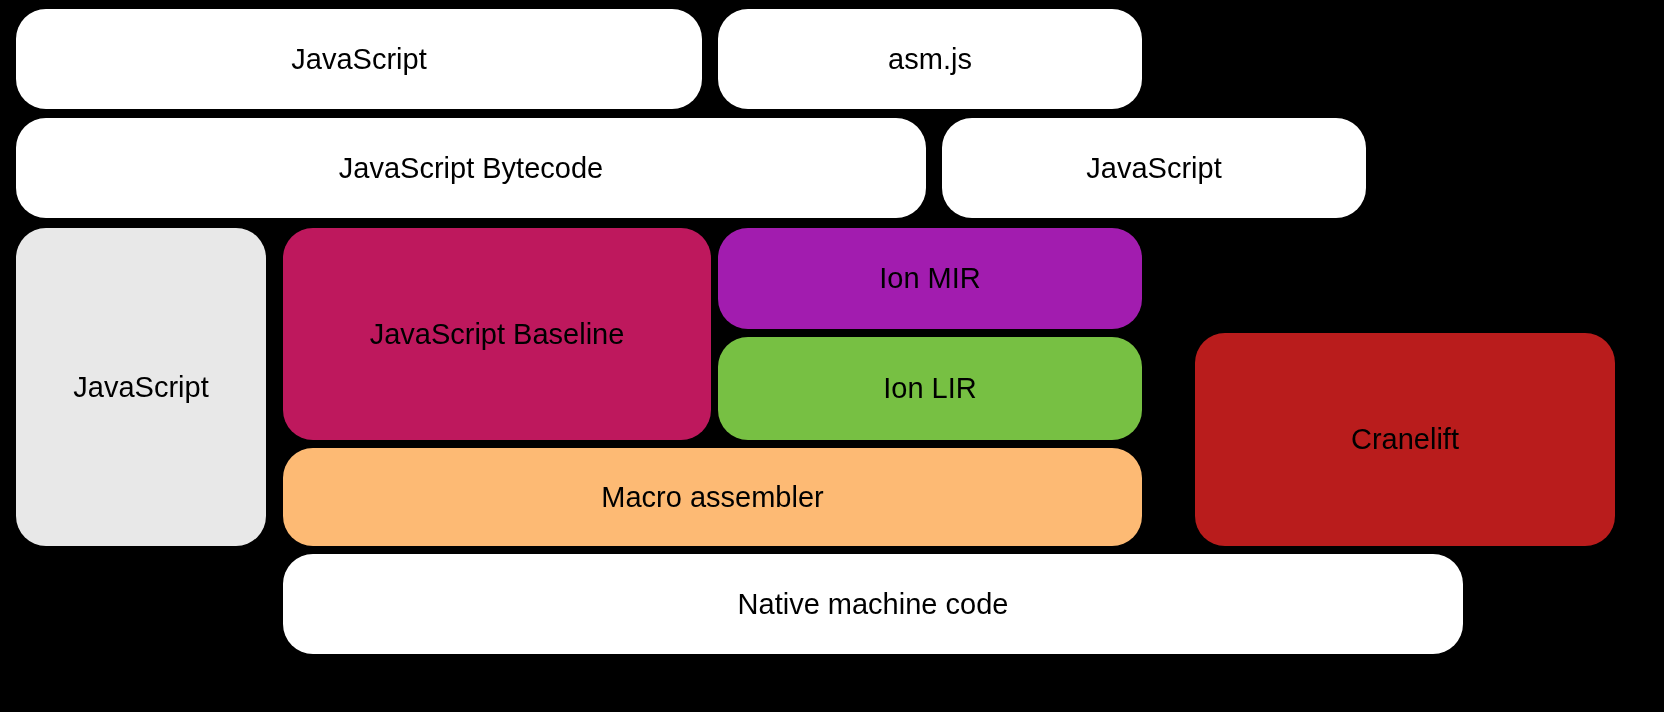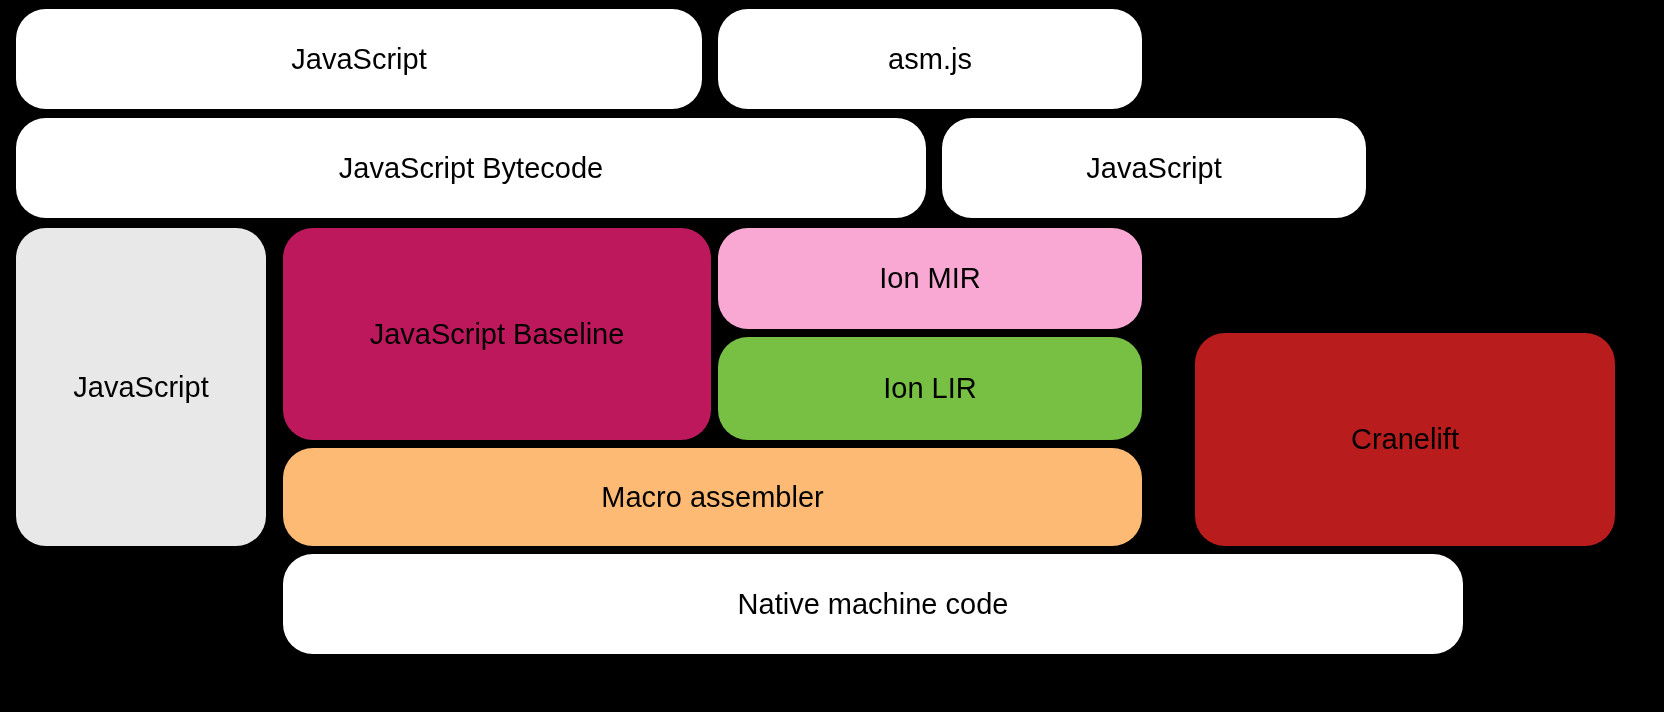--- a/index.html
+++ b/index.html
@@ -71,21 +71,21 @@
   </div>
 
   <div class="block b-interpreter" style="background-color: rgb(232, 232, 232);">
     <span class="label">JavaScript</span>
   </div>
 
   <div class="block b-baseline" style="background-color: #be185d;">
     <span class="label wrap-narrow">JavaScript Baseline</span>
   </div>
 
-  <div class="block b-ionmir" style="background-color: #f9a8d4;">
+  <div class="block b-ionmir" style="background-color: #a21caf;">
     <span class="label">Ion MIR</span>
   </div>
 
   <div class="block b-ionlir" style="background-color: rgb(119, 192, 67);">
     <span class="label">Ion LIR</span>
   </div>
 
   <div class="block b-cranelift" style="background-color: #b91c1c; margin-left: 40px;">
     <span class="label">Cranelift</span>
   </div>

